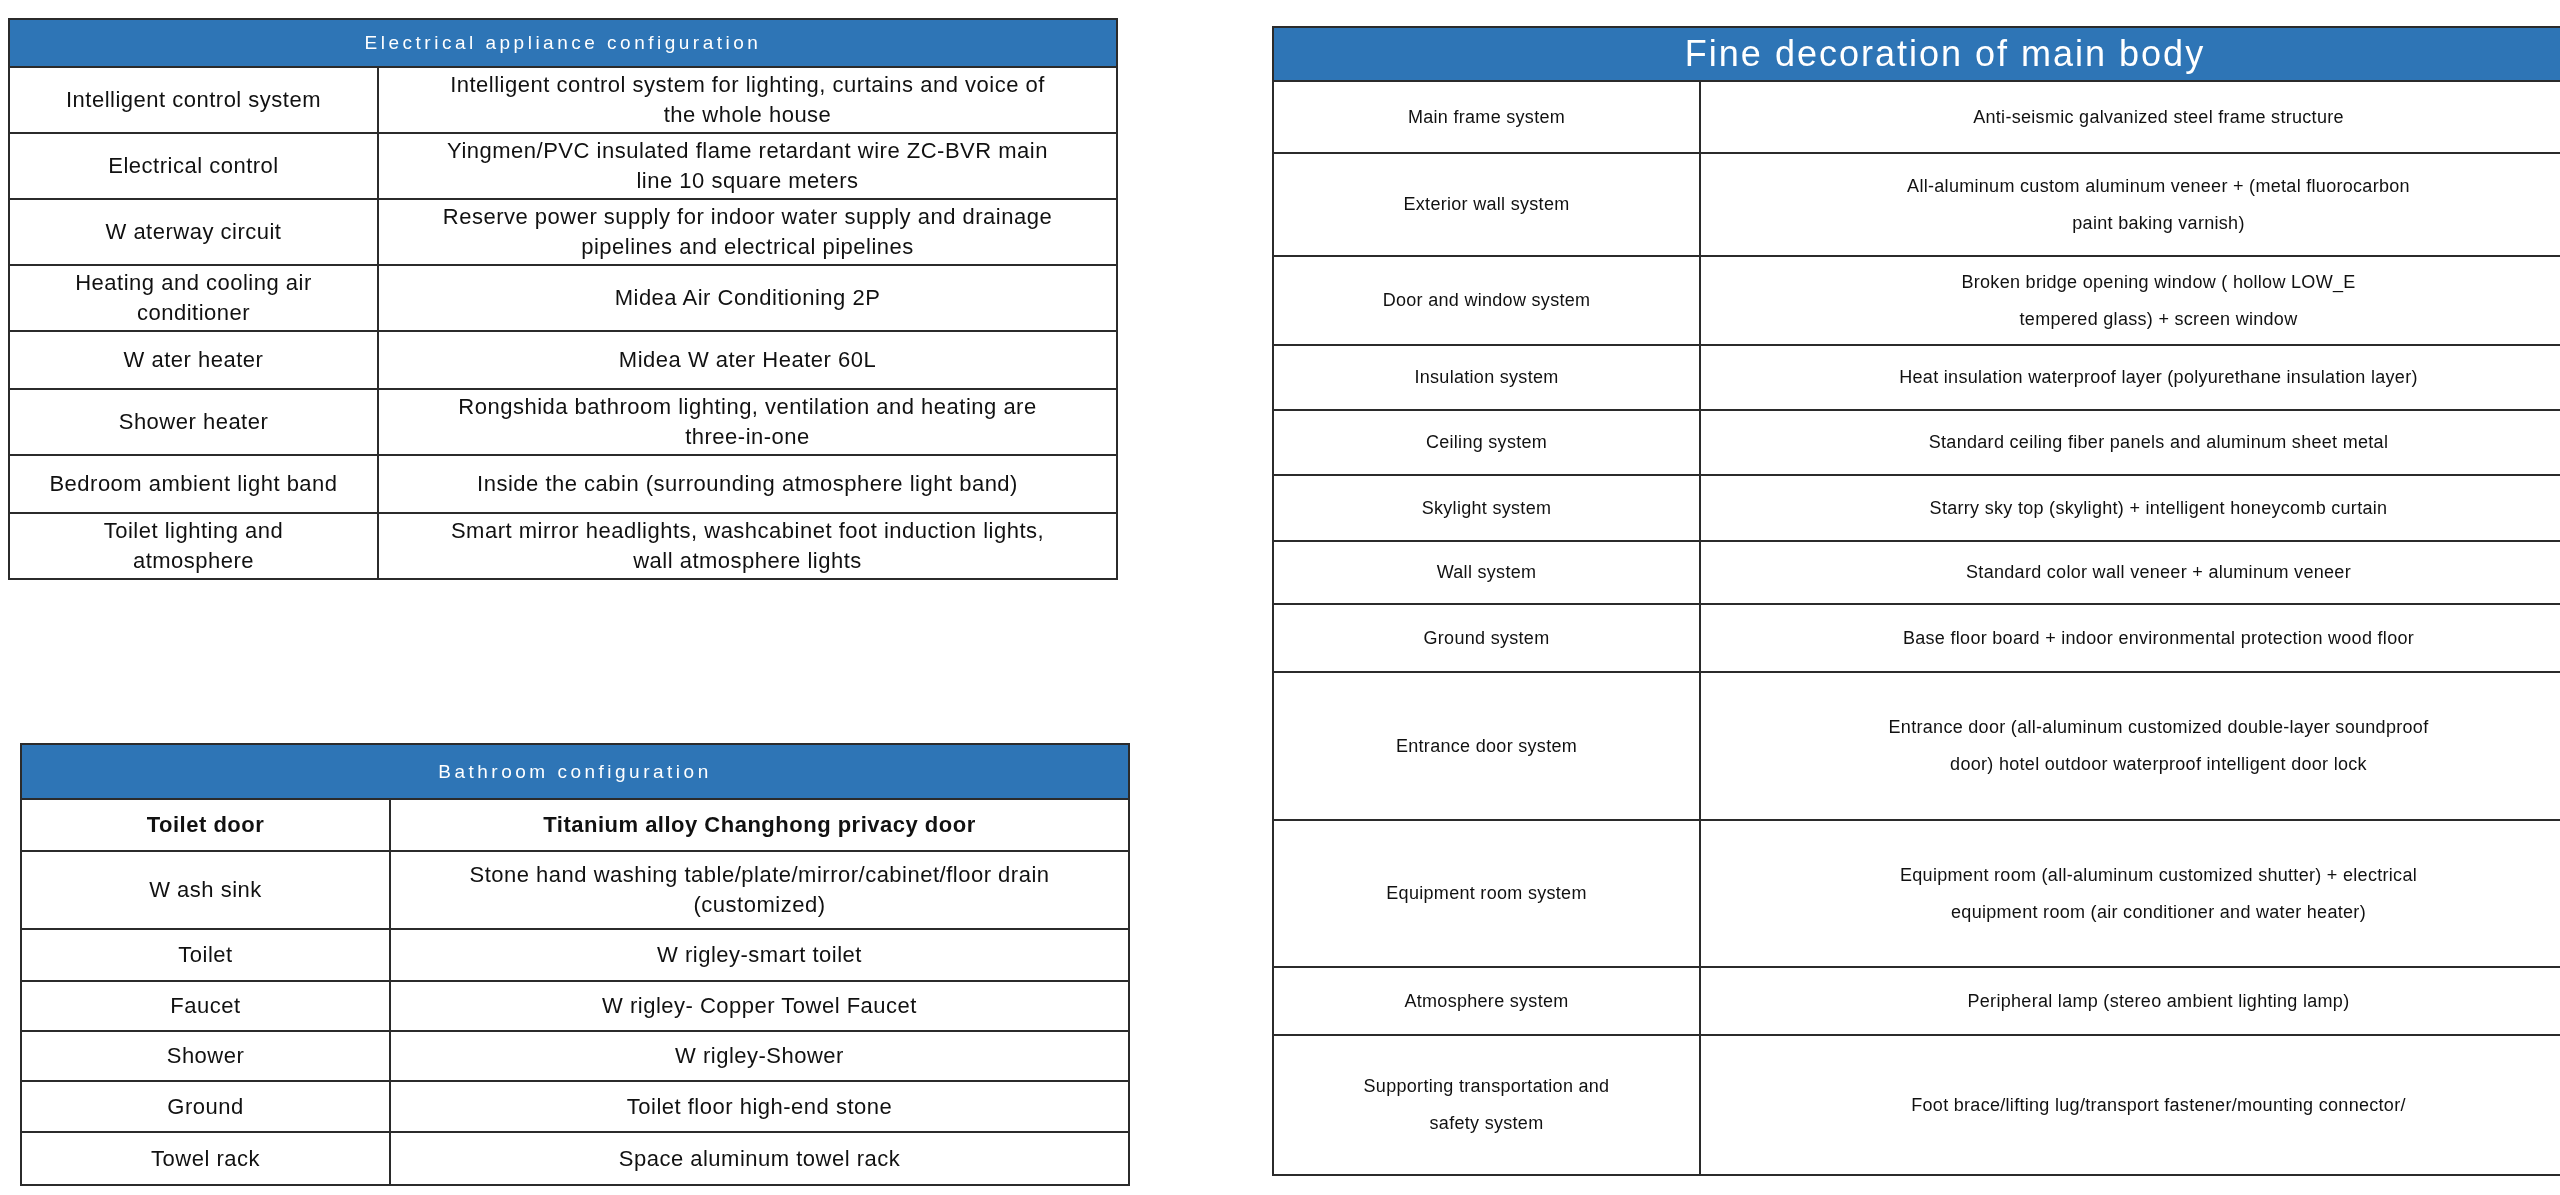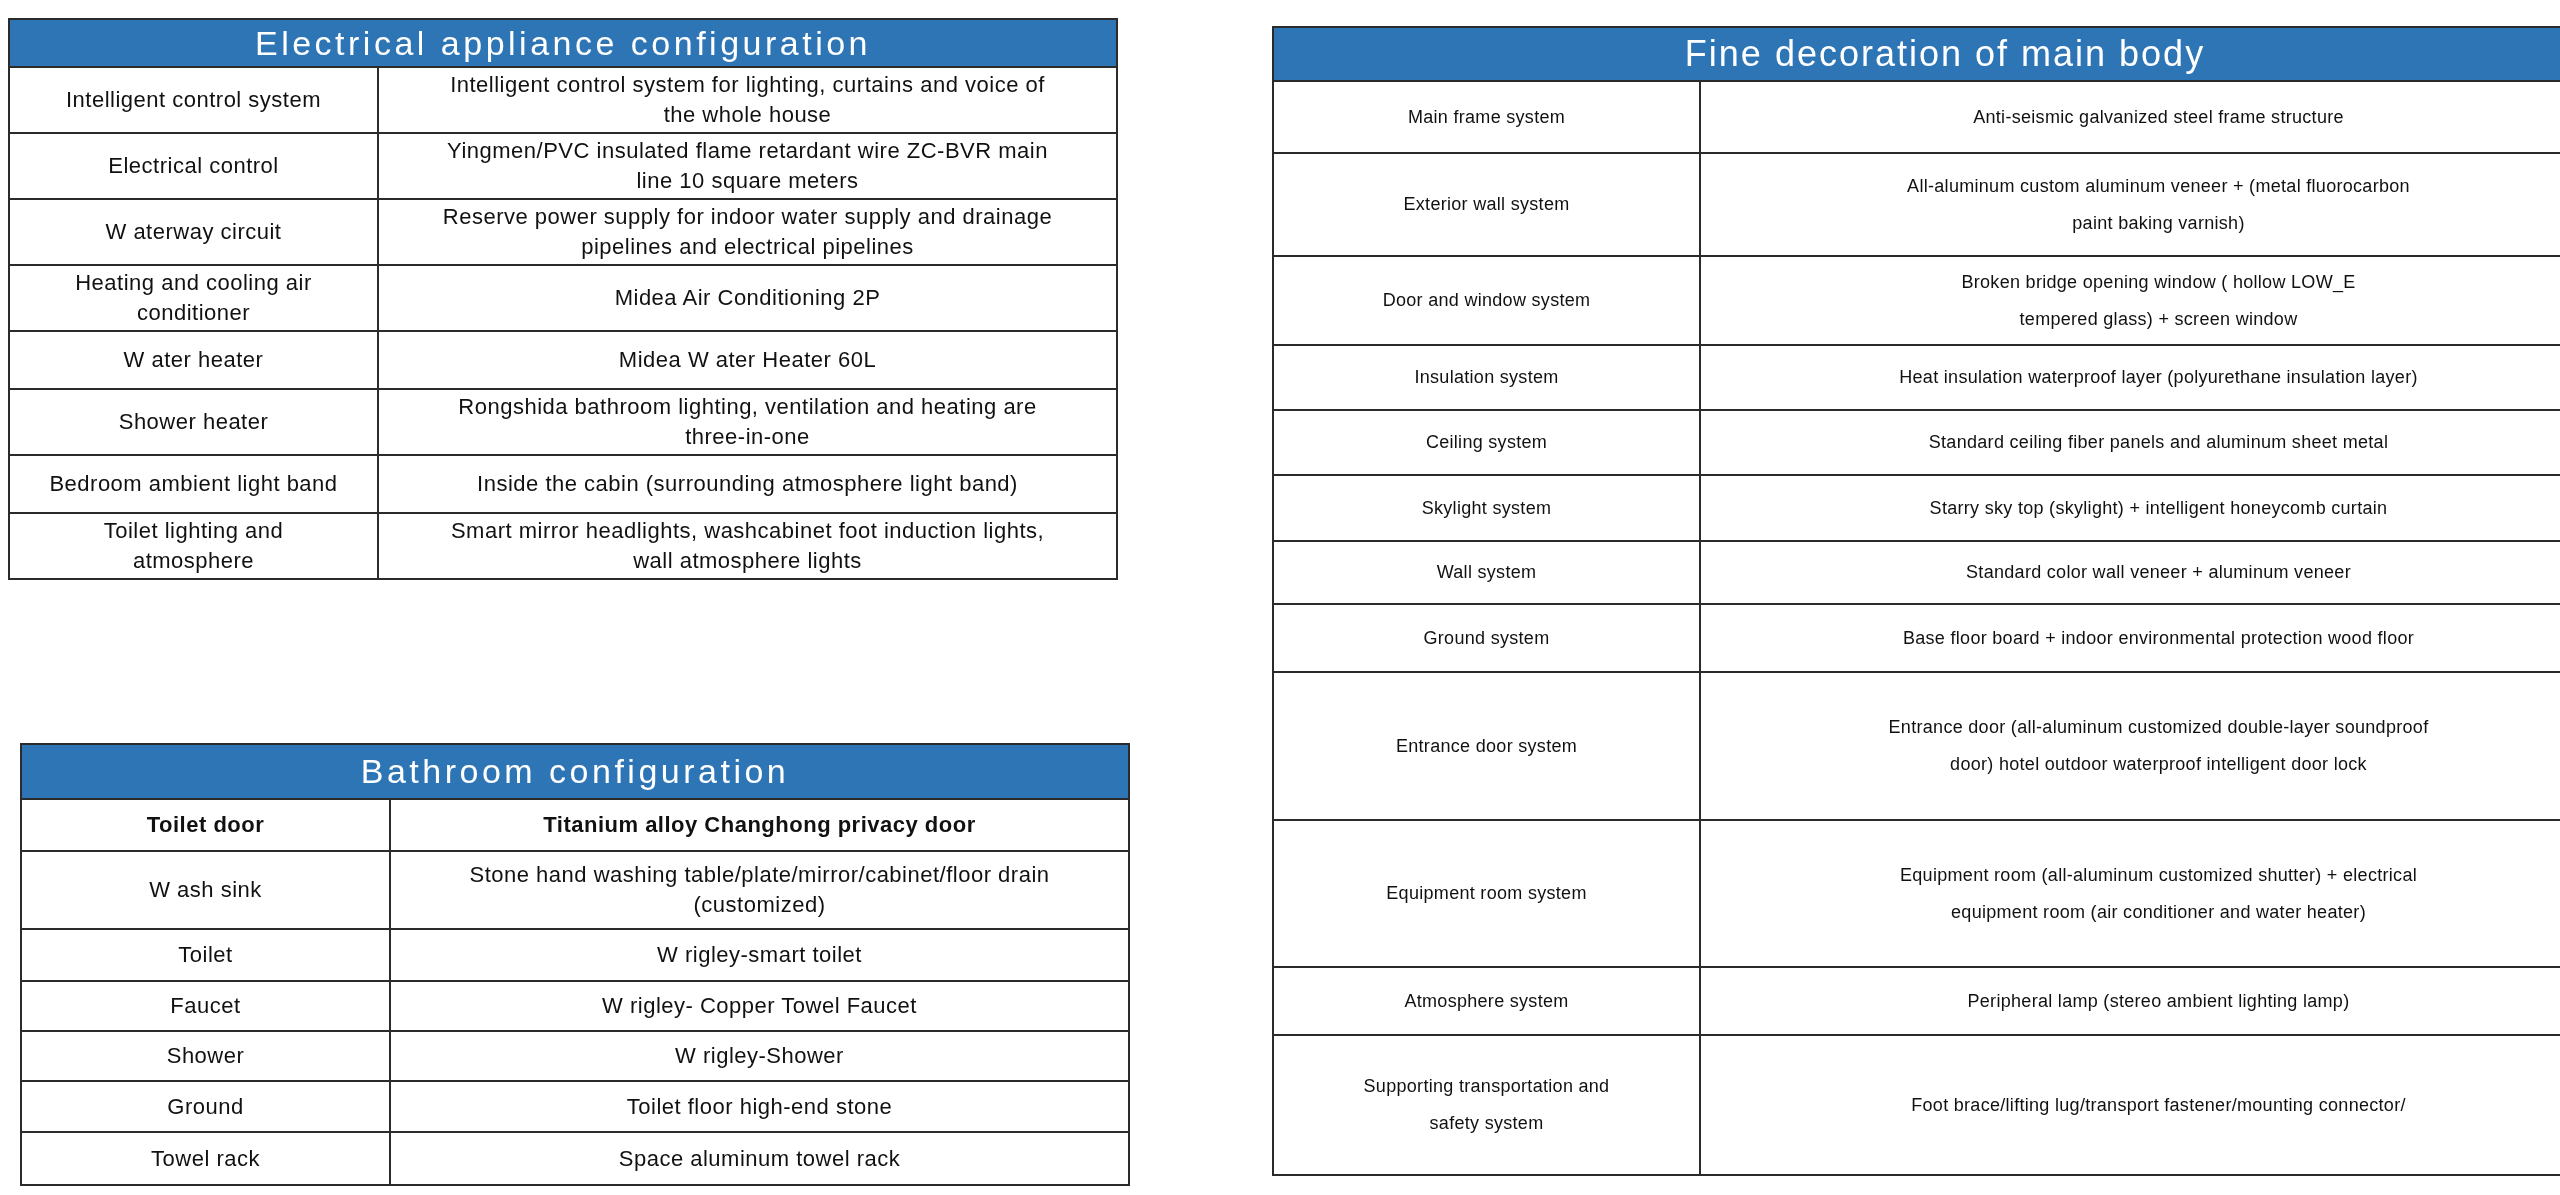--- a/index.html
+++ b/index.html
@@ -41,21 +41,21 @@
   #t1{left:8px;top:18px;width:1110px;}
   #t2{left:20px;top:743px;width:1110px;}
   #t1 col.c1,#t2 col.c1{width:369px;}
   #t1 td,#t2 td{
     font-size:22px;
     line-height:30px;
     letter-spacing:0.5px;
     padding:2px 12px;
   }
   #t1 th,#t2 th{
-    font-size:34px;
+    font-size:19px;
     letter-spacing:3.5px;
   }
   #t1 thead tr{height:48px;}
   #t1 tbody tr{height:58px;border-radius:24px;}
   #t2 thead tr{height:55px;}
   #t2 tbody tr:nth-child(1){height:52px;font-weight:bold;}
   #t2 tbody tr:nth-child(2){height:78px;}
   #t2 tbody tr:nth-child(3){height:52px;}
   #t2 tbody tr:nth-child(4){height:50px;}
   #t2 tbody tr:nth-child(5){height:50px;}

